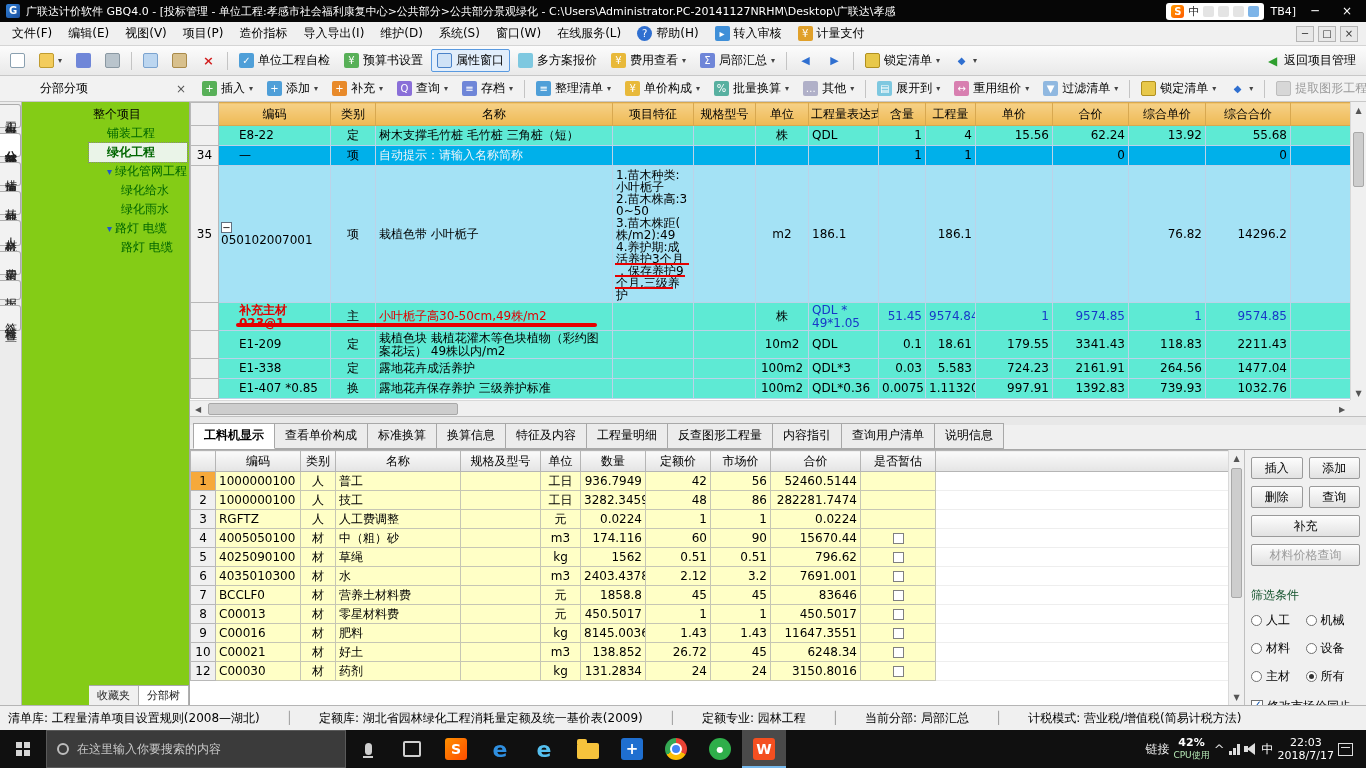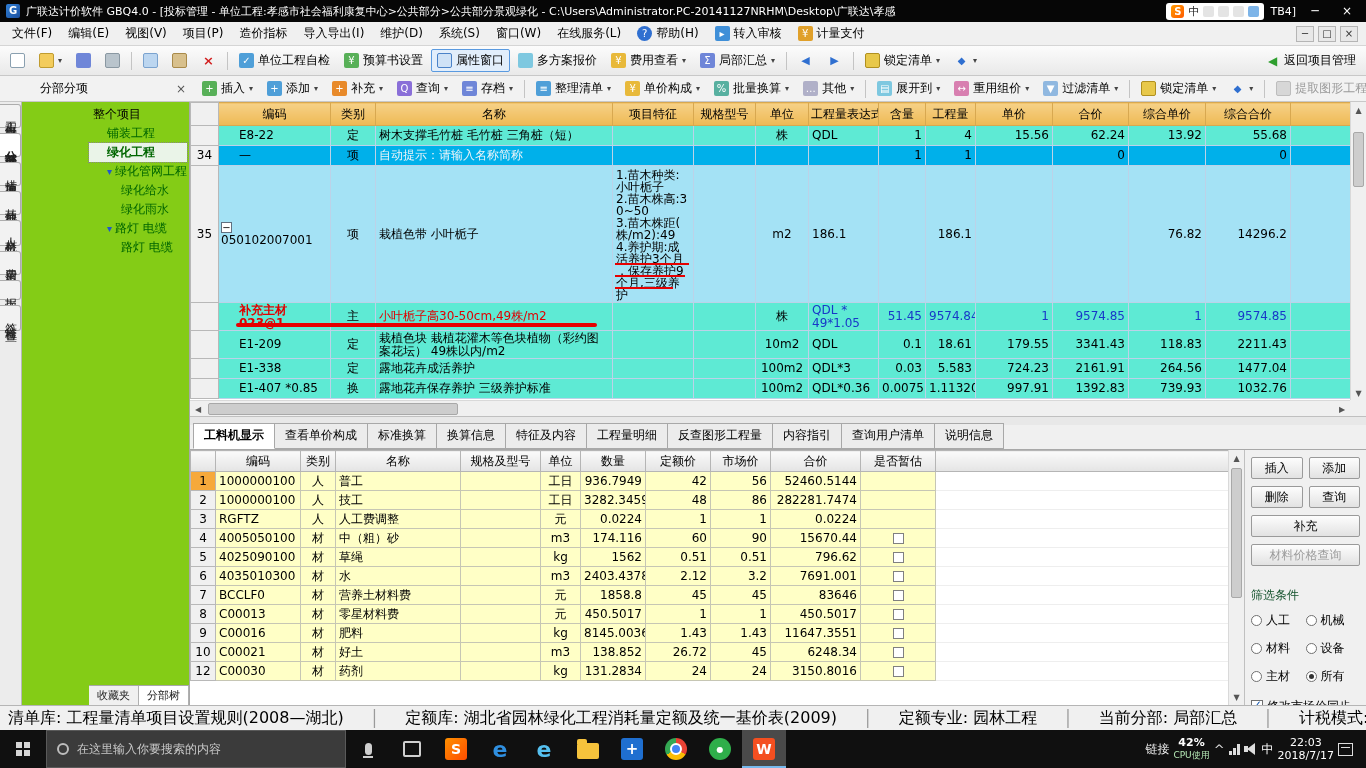--- a/index.html
+++ b/index.html
@@ -161,21 +161,21 @@
 .rp-filter-title{margin:21px 0 8px;color:#14532d;}
 .rp-radios{display:grid;grid-template-columns:1fr 1fr;row-gap:11px;margin-bottom:14px;}
 .rp-radio{display:flex;align-items:center;gap:4px;}
 .rdo{width:11px;height:11px;border:1px solid #707070;border-radius:50%;background:#fff;position:relative;flex:0 0 11px;}
 .rdo.on::before{content:"";position:absolute;left:2px;top:2px;width:5px;height:5px;border-radius:50%;background:#333;}
 .rp-sync{display:flex;gap:4px;align-items:flex-start;line-height:15px;}
 .cb{width:12px;height:12px;border:1px solid #707070;background:#fff;flex:0 0 12px;position:relative;margin-top:1px;}
 .cb.checked::before{content:"✓";position:absolute;left:0px;top:-3px;font-size:12px;color:#1558b0;font-weight:bold;}
 
 
-.statusbar{height:25px;flex:0 0 25px;background:#f0f0f0;border-top:1px solid #b5b5b5;display:flex;align-items:center;gap:26px;padding:0 8px;font-size:16px;white-space:nowrap;overflow:hidden;}
+.statusbar{height:25px;flex:0 0 25px;background:#f0f0f0;border-top:1px solid #b5b5b5;display:flex;align-items:center;gap:26px;padding:0 8px;font-size:12px;white-space:nowrap;overflow:hidden;}
 .ssep{color:#9a9a9a;}
 
 
 .taskbar{height:38px;flex:0 0 38px;background:#101010;display:flex;align-items:stretch;color:#ddd;}
 .tb-start{width:46px;flex:0 0 46px;display:flex;align-items:center;justify-content:center;}
 .win-logo{width:15px;height:15px;display:grid;grid-template-columns:6px 6px;grid-template-rows:6px 6px;gap:2px;}
 .win-logo i{background:#d6d6d6;}
 .tb-search{width:300px;flex:0 0 300px;background:#3b3b3b;border:1px solid #5a5a5a;display:flex;align-items:center;gap:8px;padding:0 10px;color:#c9c9c9;}
 .search-ring{width:12px;height:12px;border:2px solid #bdbdbd;border-radius:50%;flex:0 0 12px;}
 .tb-search-text{font-size:12px;white-space:nowrap;overflow:hidden;}

